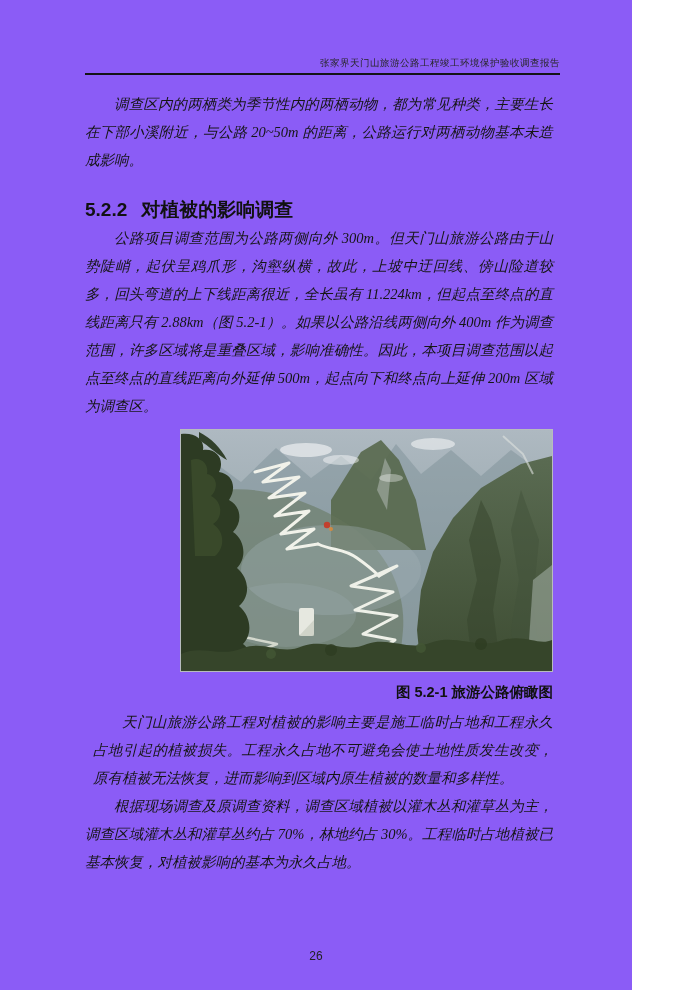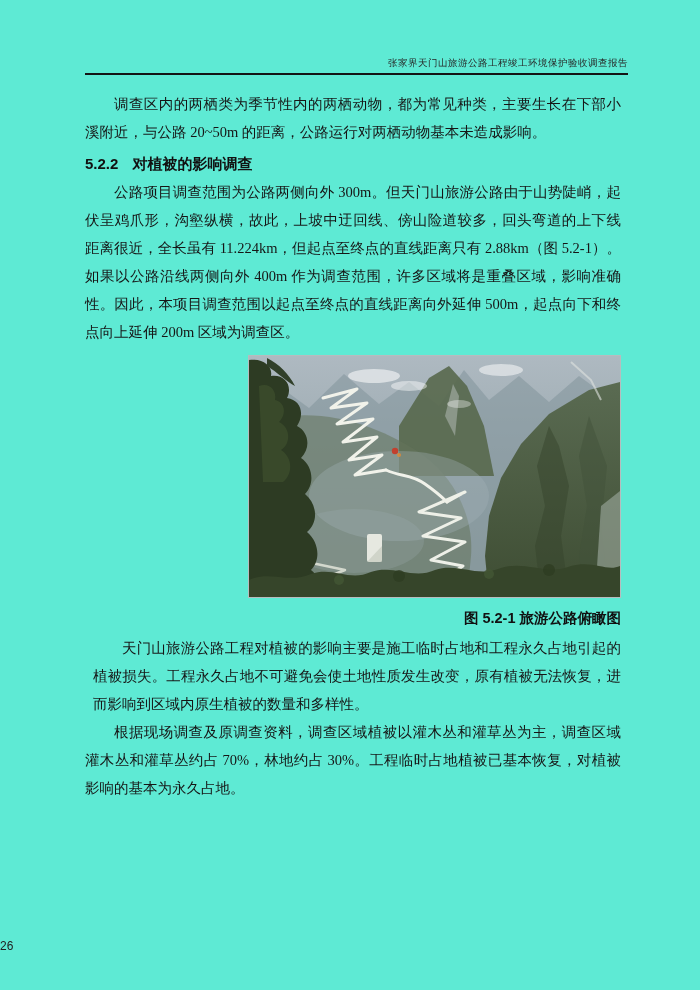--- a/index.html
+++ b/index.html
@@ -1,19 +1,19 @@
 <!DOCTYPE html>
 <html><head>
 <meta charset="utf-8">
 <style>
   html,body{margin:0;padding:0;background:#ffffff;}
   .page{
     position:relative;
-    width:700px;height:990px;
-    background:#5eead4;
+    width:632px;height:990px;
+    background:#8b5cf6;
     font-family:"Liberation Serif","DejaVu Serif",serif;
     color:#1b1b1b;
     overflow:hidden;
   }
   .header{padding-top:56px;}
   .header-title{
     text-align:right;
     font-size:9.5px;
     line-height:13px;
     padding-right:72px;
@@ -26,32 +26,33 @@
     border-top:2px solid #141414;
     height:0;
   }
   .content{padding:0 79px 0 85px;}
   .para{
     margin:0;
     font-size:14.5px;
     line-height:28px;
     text-align:justify;
     color:#161616;
+    font-style:italic;
   }
   .para.first{margin-top:15px;}
   .indent{text-indent:2em;}
   .underlined{
     text-decoration:underline;
     text-decoration-thickness:1px;
     text-underline-offset:5px;
     text-decoration-color:#1a1a6e;
   }
   .section-heading{
-    margin:7px 0 3px 0;
-    font-size:15px;
+    margin:25px 0 3px 0;
+    font-size:19px;
     font-weight:bold;
     line-height:22px;
     font-family:"Liberation Sans","DejaVu Sans",sans-serif;
     color:#111;
   }
   .section-heading .sec-title{margin-left:14px;}
   .figure{margin:9px 0 6px 0;text-align:right;}
   .photo{
     display:inline-block;
     width:371px;height:241px;
@@ -62,23 +63,23 @@
   .caption{
     margin-top:7px;
     font-size:14.5px;
     font-weight:bold;
     font-family:"Liberation Sans","DejaVu Sans",sans-serif;
     color:#111;
   }
   .para.after-figure{margin-top:6px;margin-left:8px;}
   .footer{
     position:absolute;
-    left:0;bottom:36px;
+    left:0;bottom:26px;
     width:100%;
-    text-align:left;
+    text-align:center;
   }
   .page-number{
     font-size:12px;
     color:#222;
     font-family:"Liberation Sans","DejaVu Sans",sans-serif;
   }
 </style>
 </head>
 <body>
 

